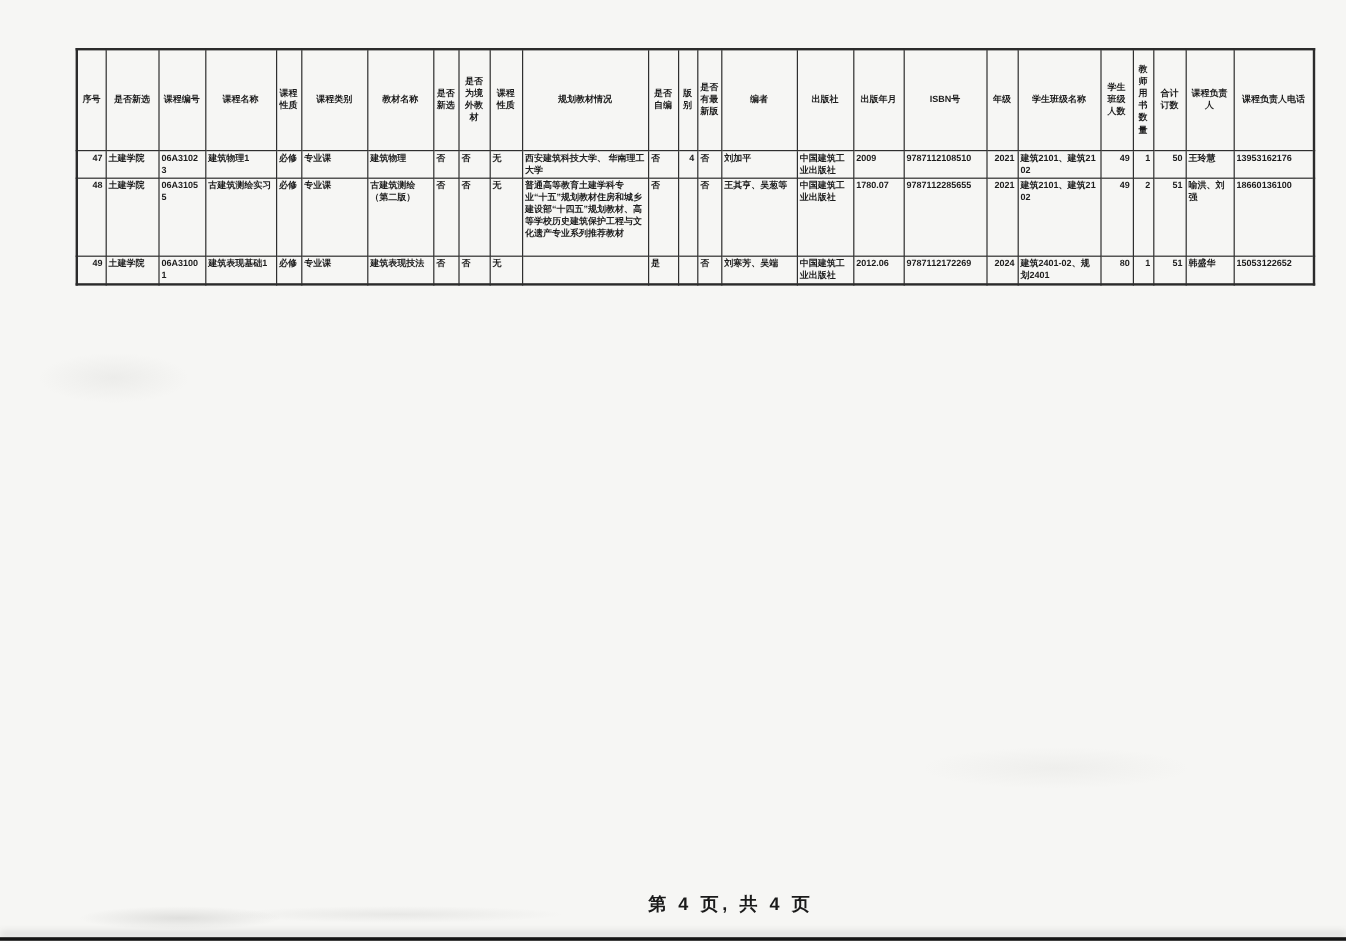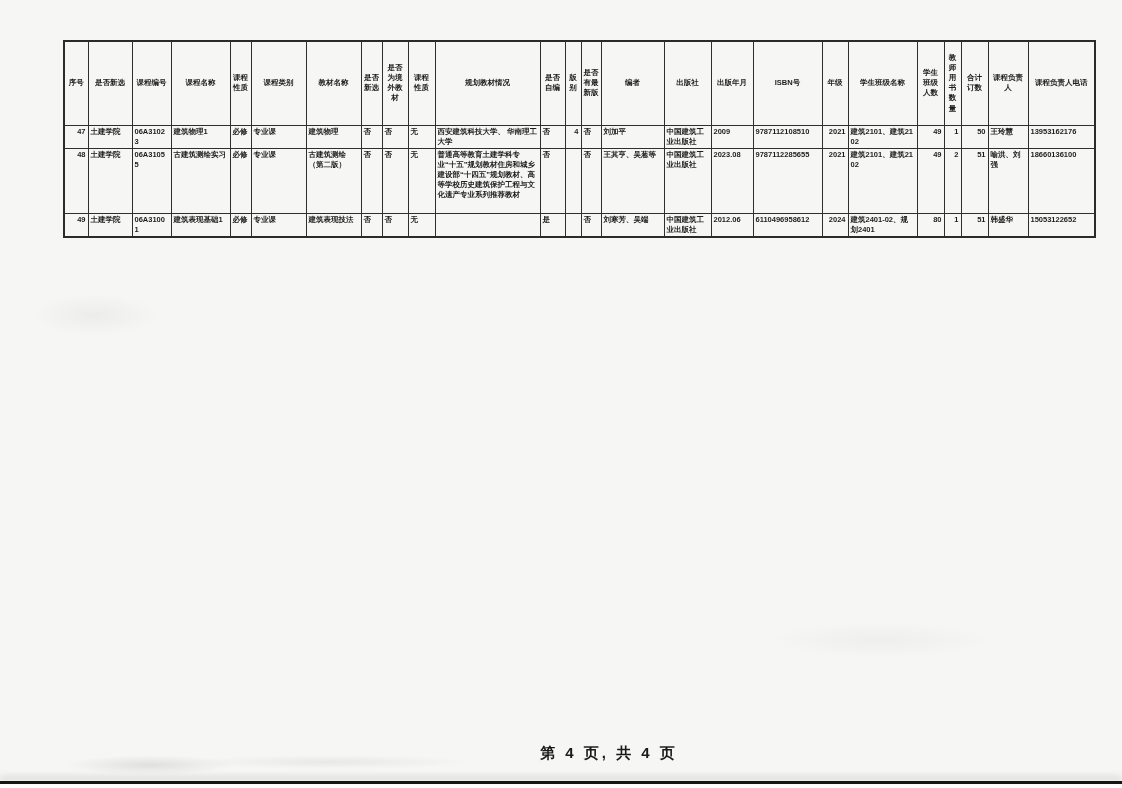--- a/index.html
+++ b/index.html
@@ -188,21 +188,21 @@
             <td>古建筑测绘（第二版）</td>
             <td>否</td>
             <td>否</td>
             <td>无</td>
             <td>普通高等教育土建学科专业“十五”规划教材住房和城乡建设部“十四五”规划教材、高等学校历史建筑保护工程与文化遗产专业系列推荐教材</td>
             <td>否</td>
             <td></td>
             <td>否</td>
             <td>王其亨、吴葱等</td>
             <td>中国建筑工业出版社</td>
-            <td>2023.08</td>
+            <td>1780.07</td>
             <td>9787112285655</td>
             <td>2021</td>
             <td>建筑2101、建筑2102</td>
             <td>49</td>
             <td>2</td>
             <td>51</td>
             <td>喻洪、刘强</td>
             <td>18660136100</td>
           </tr>
           <tr>
@@ -216,21 +216,21 @@
             <td>否</td>
             <td>否</td>
             <td>无</td>
             <td></td>
             <td>是</td>
             <td></td>
             <td>否</td>
             <td>刘寒芳、吴端</td>
             <td>中国建筑工业出版社</td>
             <td>2012.06</td>
-            <td>6110496958612</td>
+            <td>9787112172269</td>
             <td>2024</td>
             <td>建筑2401-02、规划2401</td>
             <td>80</td>
             <td>1</td>
             <td>51</td>
             <td>韩盛华</td>
             <td>15053122652</td>
           </tr>
         </tbody>
     </table>

